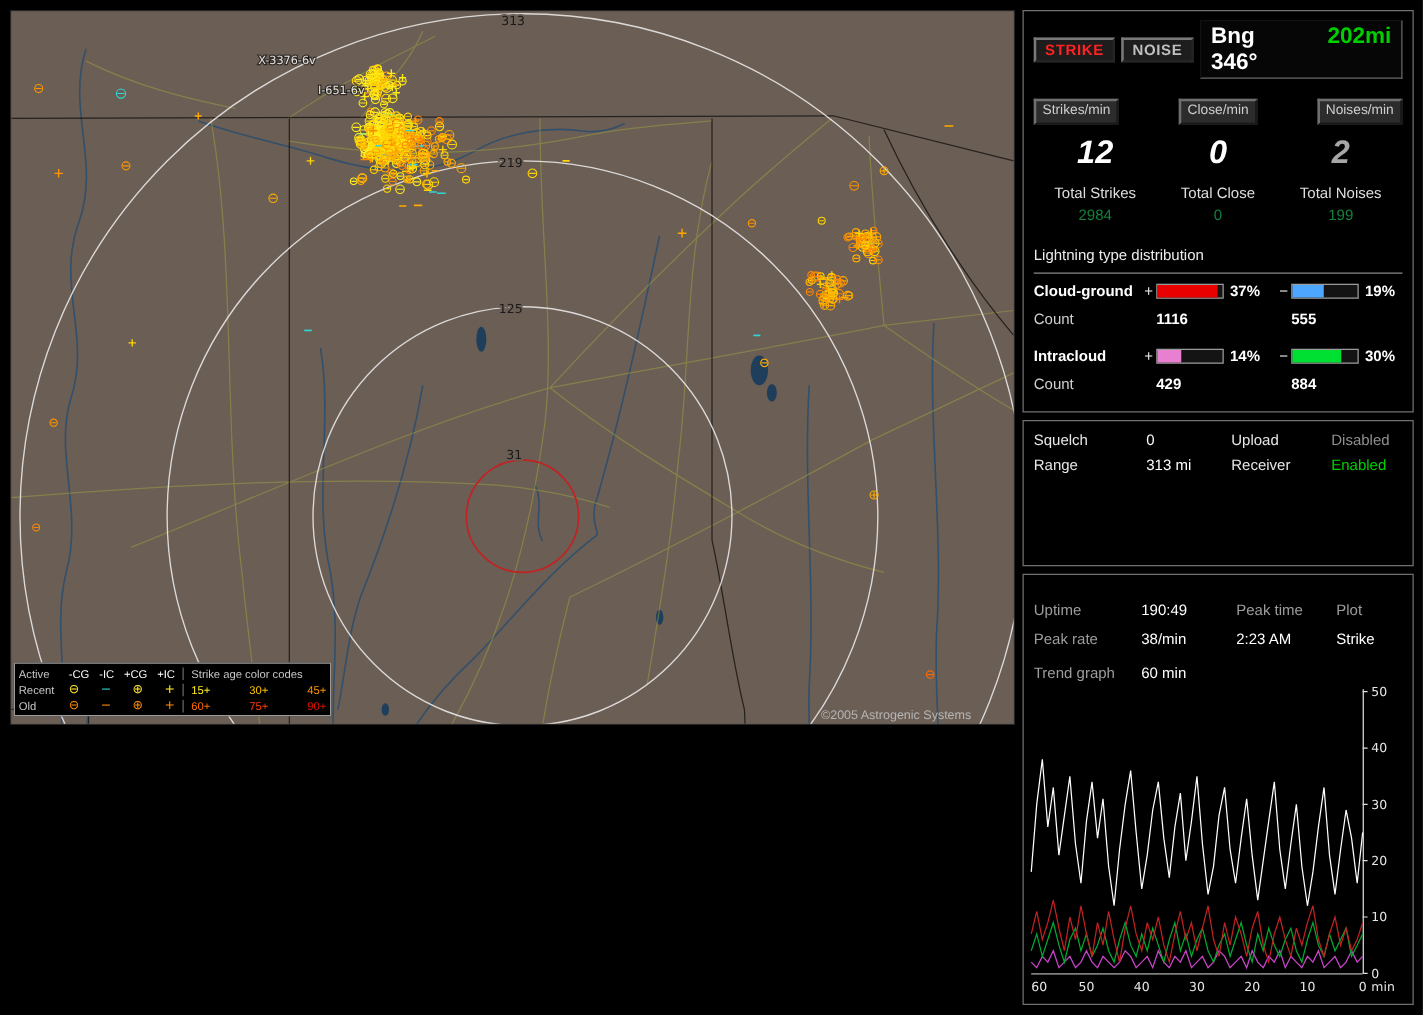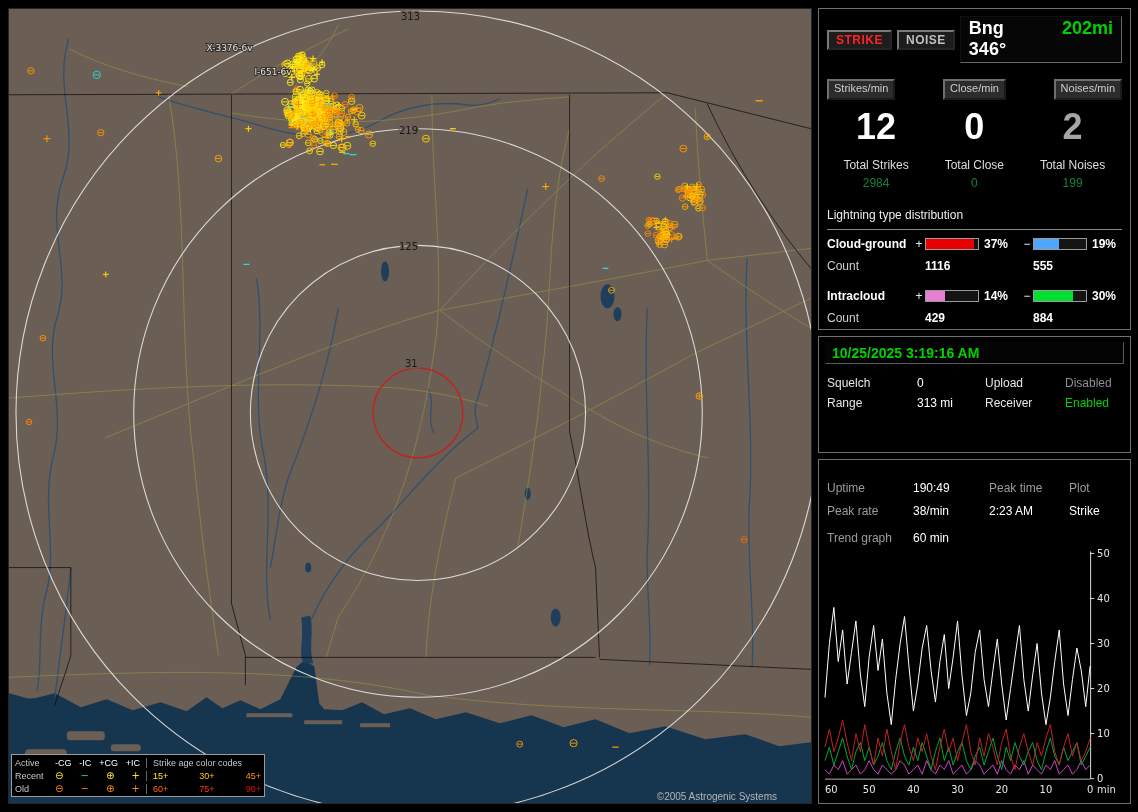--- a/index.html
+++ b/index.html
@@ -1,19 +1,19 @@
 <!DOCTYPE html>
 <html style="--map_bg: #6b5e55; --water: #1e3e5c; --gulf: #16354f; --river: #33506b; --road: #a9a93f; --ring: #efefef; --range_red: #c22222; --green: #00d000; --alert_red: #ff2222; --cyan: #2fd8d8; --legend_recent: #ffe32a; --legend_old: #ff8c00;"><head>
 <meta charset="utf-8">
 <style>
   html,body{margin:0;padding:0;background:#000;}
   body{width:1138px;height:812px;position:relative;overflow:hidden;
        font-family:"Liberation Sans",sans-serif;color:#fff;-webkit-font-smoothing:none;}
   
-  #map{position:absolute;left:8px;top:8px;width:804px;height:796px;background:var(--map_bg);
+  #map{position:absolute;left:8px;top:8px;width:804px;height:572px;background:var(--map_bg);
        border:1px solid #262626;box-sizing:border-box;overflow:hidden;}
   #map-svg{display:block;width:802px;height:794px;}
   .ring-label{font:10px "DejaVu Sans",sans-serif;fill:#191919;paint-order:stroke;stroke:#6b5e55;stroke-width:3px;}
   .storm-label{font:9px "DejaVu Sans",sans-serif;fill:#e3e3e3;paint-order:stroke;stroke:#000;stroke-width:2px;stroke-opacity:.55;}
   #copyright{position:absolute;right:34px;bottom:1px;font-size:10px;color:#b5b5b5;}
   
   #legend{position:absolute;left:2px;bottom:6px;width:254px;background:#000;border:1px solid #9a9a9a;
           font-size:9px;color:#ccc;padding:1px 3px;box-sizing:border-box;}
   .lg-row{display:flex;align-items:center;height:13px;white-space:nowrap;}
   .lg-c1{width:40px;color:#c7c7c7;}
@@ -35,21 +35,21 @@
        font-size:12px;padding:1px 7px;margin-right:5px;font-family:inherit;letter-spacing:.5px;cursor:default;}
   #btn-strike{color:var(--alert_red);}
   #bng{margin-left:auto;background:#060606;border:1px inset #666;padding:1px 8px 2px;
        display:flex;gap:16px;font-weight:bold;font-size:18px;}
   #bng-dist{color:var(--green);}
   .badges{margin-top:16px;justify-content:space-between;}
   .badge{background:#2c2c2c;border:2px outset #6f6f6f;color:#cdcdcd;font-size:11px;
          padding:0 5px;height:17px;line-height:15px;cursor:default;}
   .thirds{display:flex;margin-top:6px;}
   .thirds>span{width:33.3%;text-align:center;}
-  .bignum{font-size:36px;font-weight:bold;}
+  .bignum{font-size:26px;font-weight:bold;font-style:italic;}
   .bignum .gray{color:#a6a6a6;}
   .totlab{margin-top:10px;color:#dedede;}
   .totval{margin-top:4px;color:#15803d;align-items:center;}
   .disthead{margin-top:18px;color:#ececec;border-bottom:1px solid #8a8a8a;padding-bottom:7px;}
   .distrow{display:grid;grid-template-columns:86px 12px 54px 42px 12px 54px 38px;align-items:center;height:24px;margin-top:2px;}
   .distname{font-weight:bold;}
   .sign{text-align:center;color:#e8e8e8;}
   .bar{height:10px;border:1px solid #9a9a9a;background:#141414;}
   .bar i{display:block;height:100%;}
   .pct{font-weight:bold;padding-left:5px;}
@@ -2419,21 +2419,20 @@
       <span></span>
       <span class="countval">429</span>
       <span></span>
         <span></span>
       <span class="countval">884</span>
       <span></span>
     </div>
   </div>
 
   <div id="panel-info" class="panel">
-    <div id="datetime">10/25/2025 3:19:16 AM</div>
     <div class="inforow">
       <span class="ilab">Squelch</span>
       <span class="ival">0</span>
       <span class="ilab">Upload</span>
       <span class="ival dim">Disabled</span>
     </div>
     <div class="inforow">
       <span class="ilab">Range</span>
       <span class="ival">313 mi</span>
       <span class="ilab">Receiver</span>

